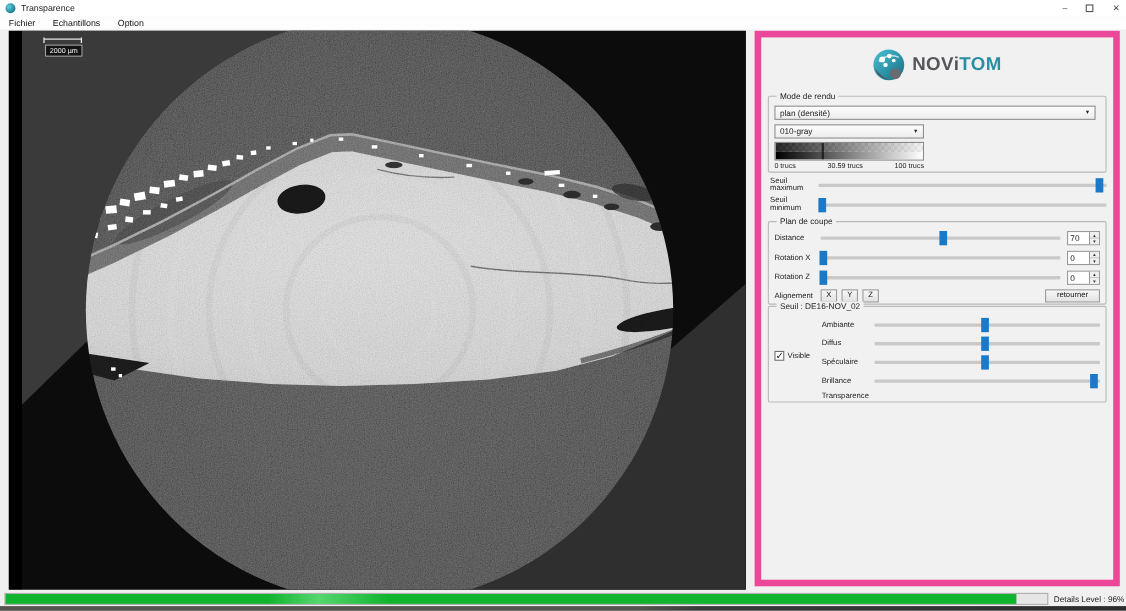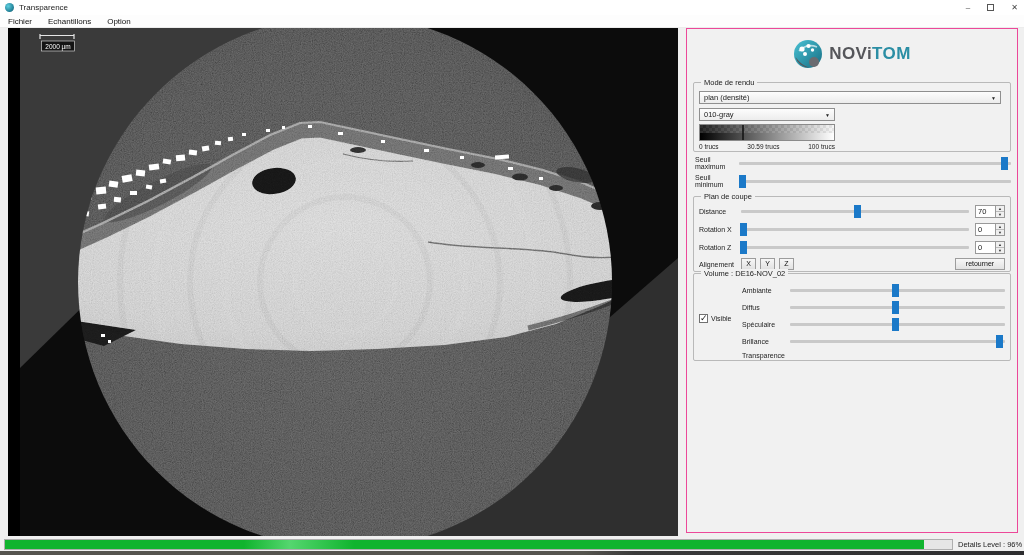--- a/index.html
+++ b/index.html
@@ -17,21 +17,21 @@
 
   
   .menubar{position:absolute;left:0;top:15px;width:1024px;height:13px;background:#fdfdfd;display:flex;align-items:center;border-bottom:1px solid #ececec;}
   .menu-item{font-size:8px;padding:0 8px;color:#111;height:13px;line-height:13px;}
 
   
   .viewport{position:absolute;left:8px;top:28px;width:670px;height:508px;background:#000;}
   .viewport svg{display:block;}
 
   
-  .panel{position:absolute;left:686px;top:28px;width:332px;height:505px;background:#f1f1f1;border:1px solid #ec4899;}
+  .panel{position:absolute;left:686px;top:28px;width:332px;height:505px;background:#f1f1f1;border:6px solid #ec4899;}
   .logo-row{position:absolute;left:0;right:0;top:5px;height:40px;display:flex;align-items:center;justify-content:center;gap:6px;}
   .logo-text{font-size:17px;font-weight:bold;letter-spacing:.4px;}
   .logo-text .p1{color:#55565a;} .logo-text .p2{color:#2b8ea4;}
 
   .group{position:absolute;border:1px solid #b9b9b9;border-radius:2px;}
   .gtitle{position:absolute;top:-5px;left:7px;background:#f1f1f1;padding:0 3px;font-size:7.5px;color:#222;line-height:9px;}
 
   .combo{position:absolute;border:1px solid #8f8f8f;background:linear-gradient(#fdfdfd,#ececec);display:flex;align-items:center;font-size:7.5px;padding:0 4px;height:13px;}
   .combo .arrow{margin-left:auto;font-size:5px;color:#222;}
 
@@ -318,21 +318,21 @@
     <div class="row" style="left:5px;right:5px;top:60px;">
       <span class="lbl" style="width:42px;">Alignement</span>
       <button class="btn axis-btn">X</button>
       <button class="btn axis-btn">Y</button>
       <button class="btn axis-btn">Z</button>
       <button class="btn flip-btn">retourner</button>
     </div>
   </div>
 
   <div class="group" style="left:6px;top:244px;right:6px;height:88px;">
-    <span class="gtitle">Volume : DE16-NOV_02</span>
+    <span class="gtitle">Seuil : DE16-NOV_02</span>
 
     <div class="cb-wrap" style="left:5px;top:40px;">
       <span class="cb checked">
           <span class="check">✓</span>
         </span>
       <span class="cb-label">Visible</span>
     </div>
 
     <div class="row" style="left:48px;right:5px;top:9px;">
       <span class="lbl" style="width:48px;">Ambiante</span>

